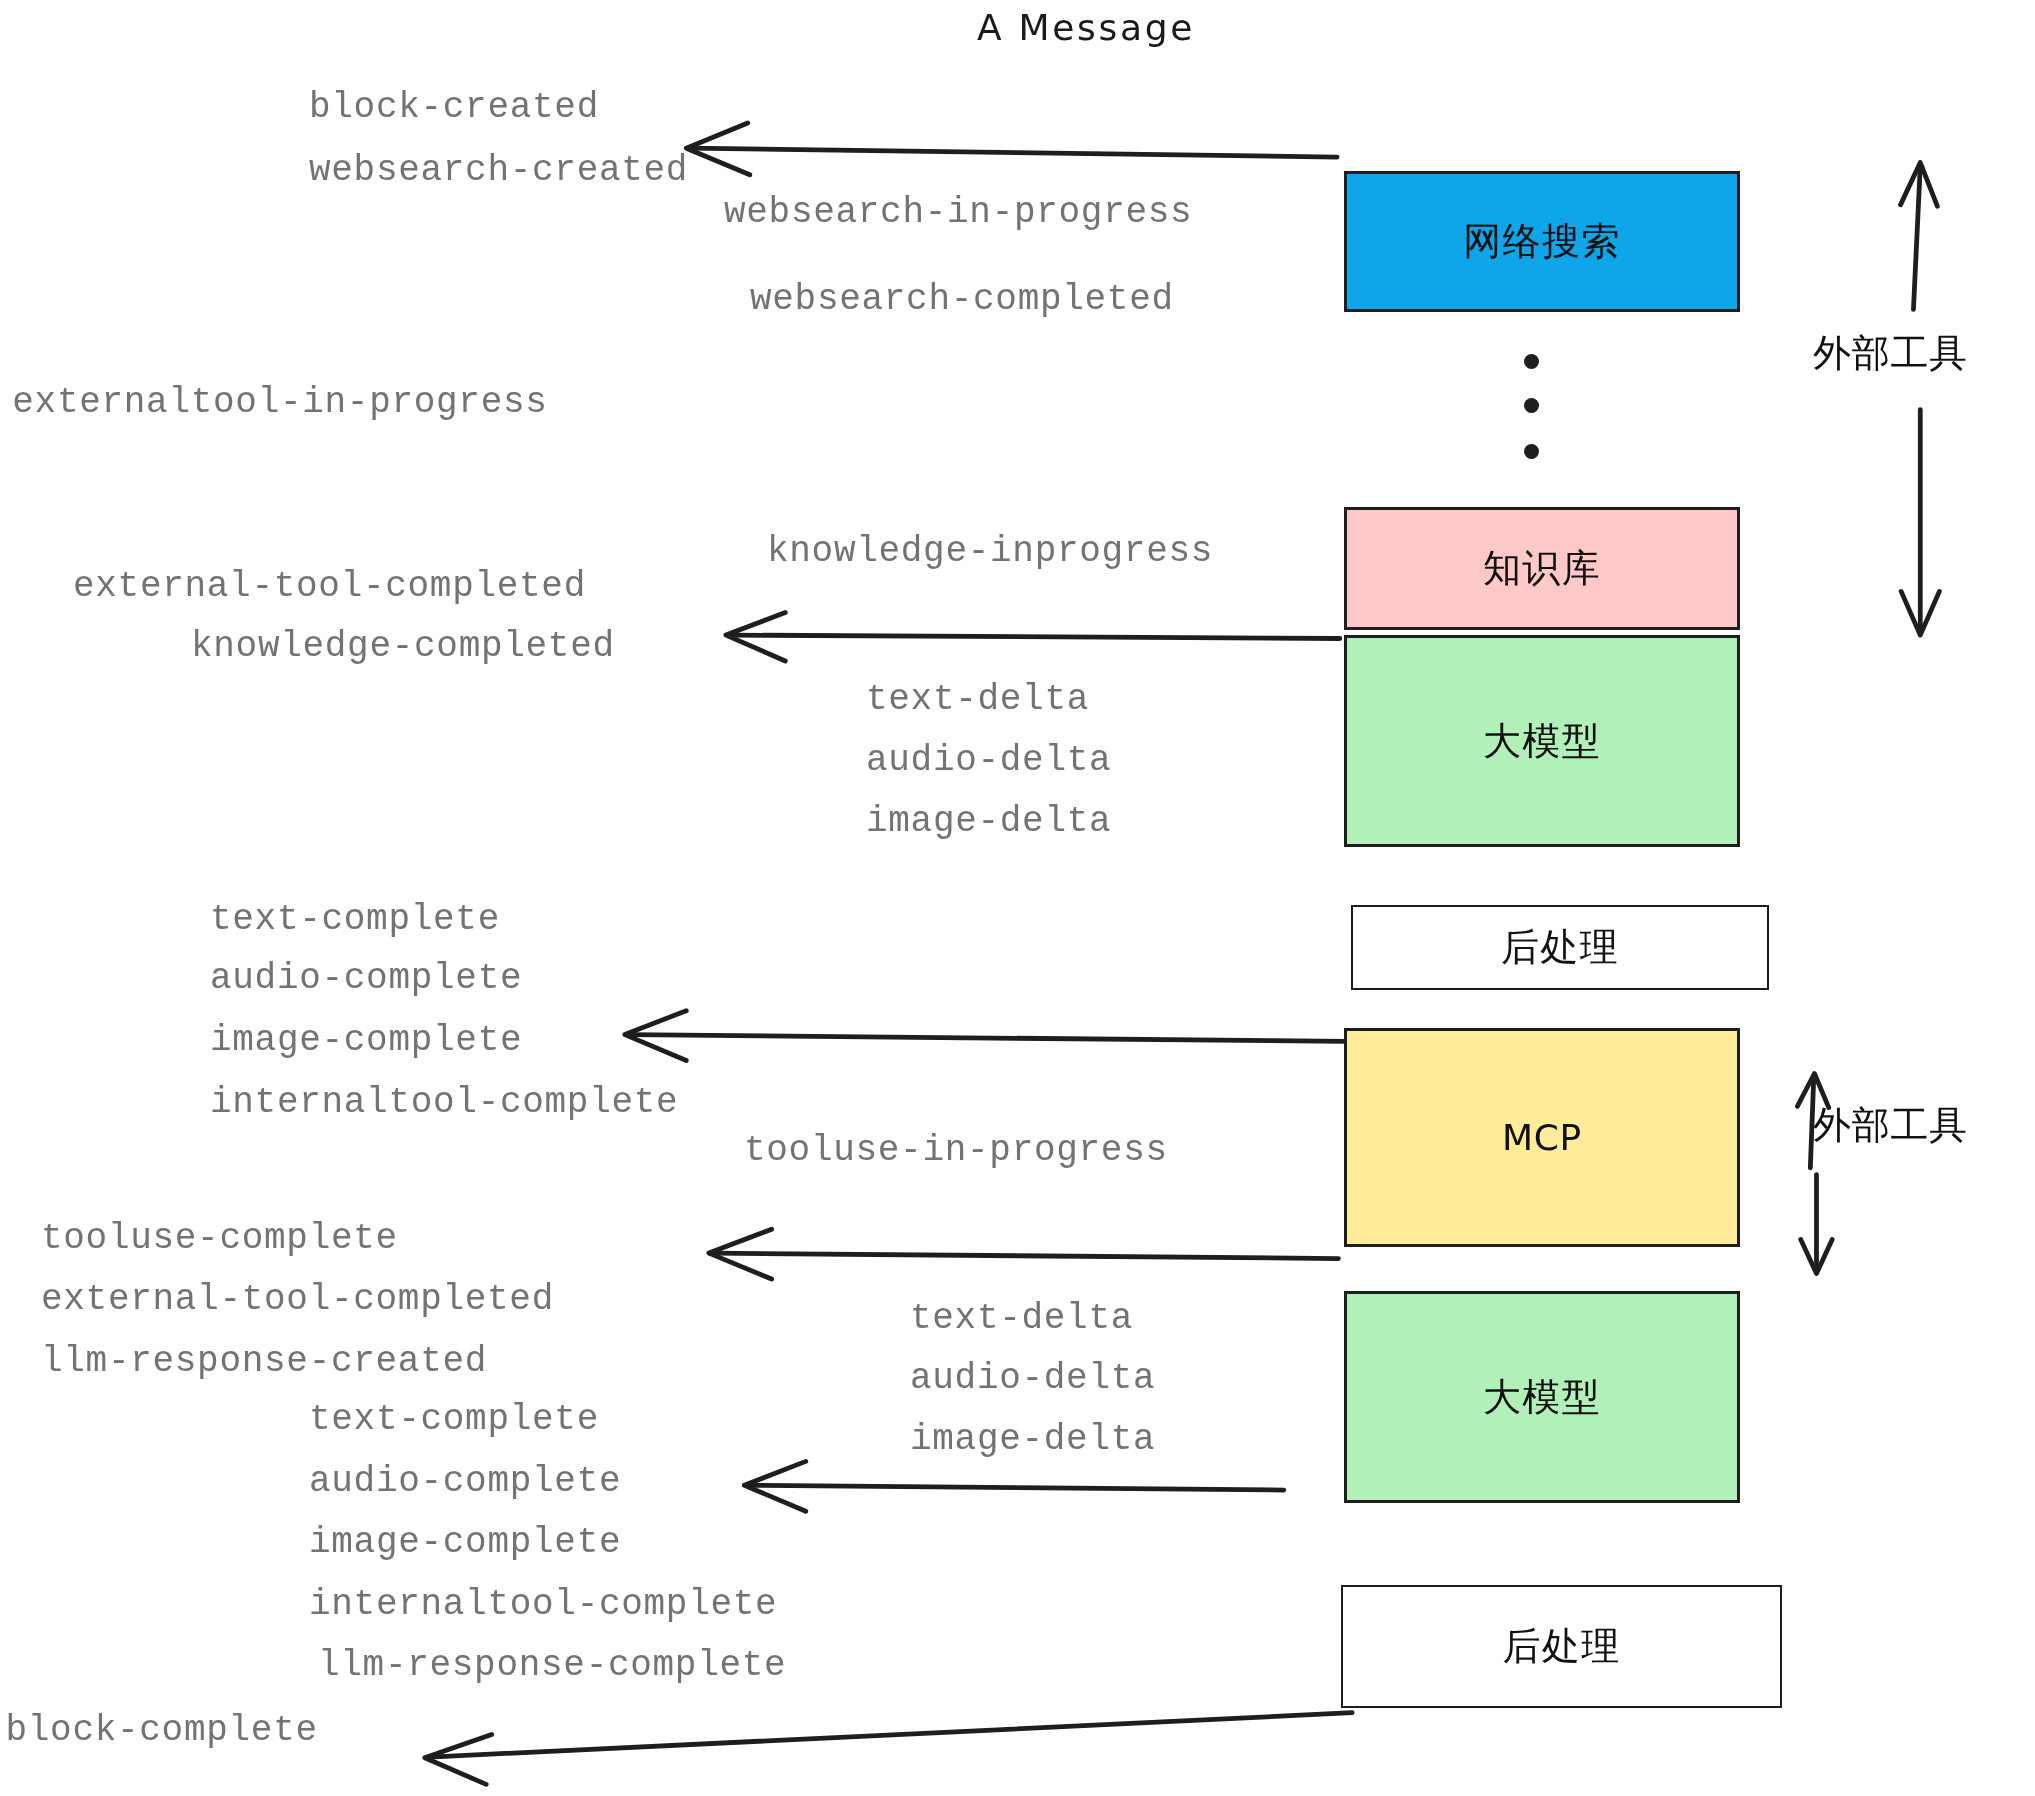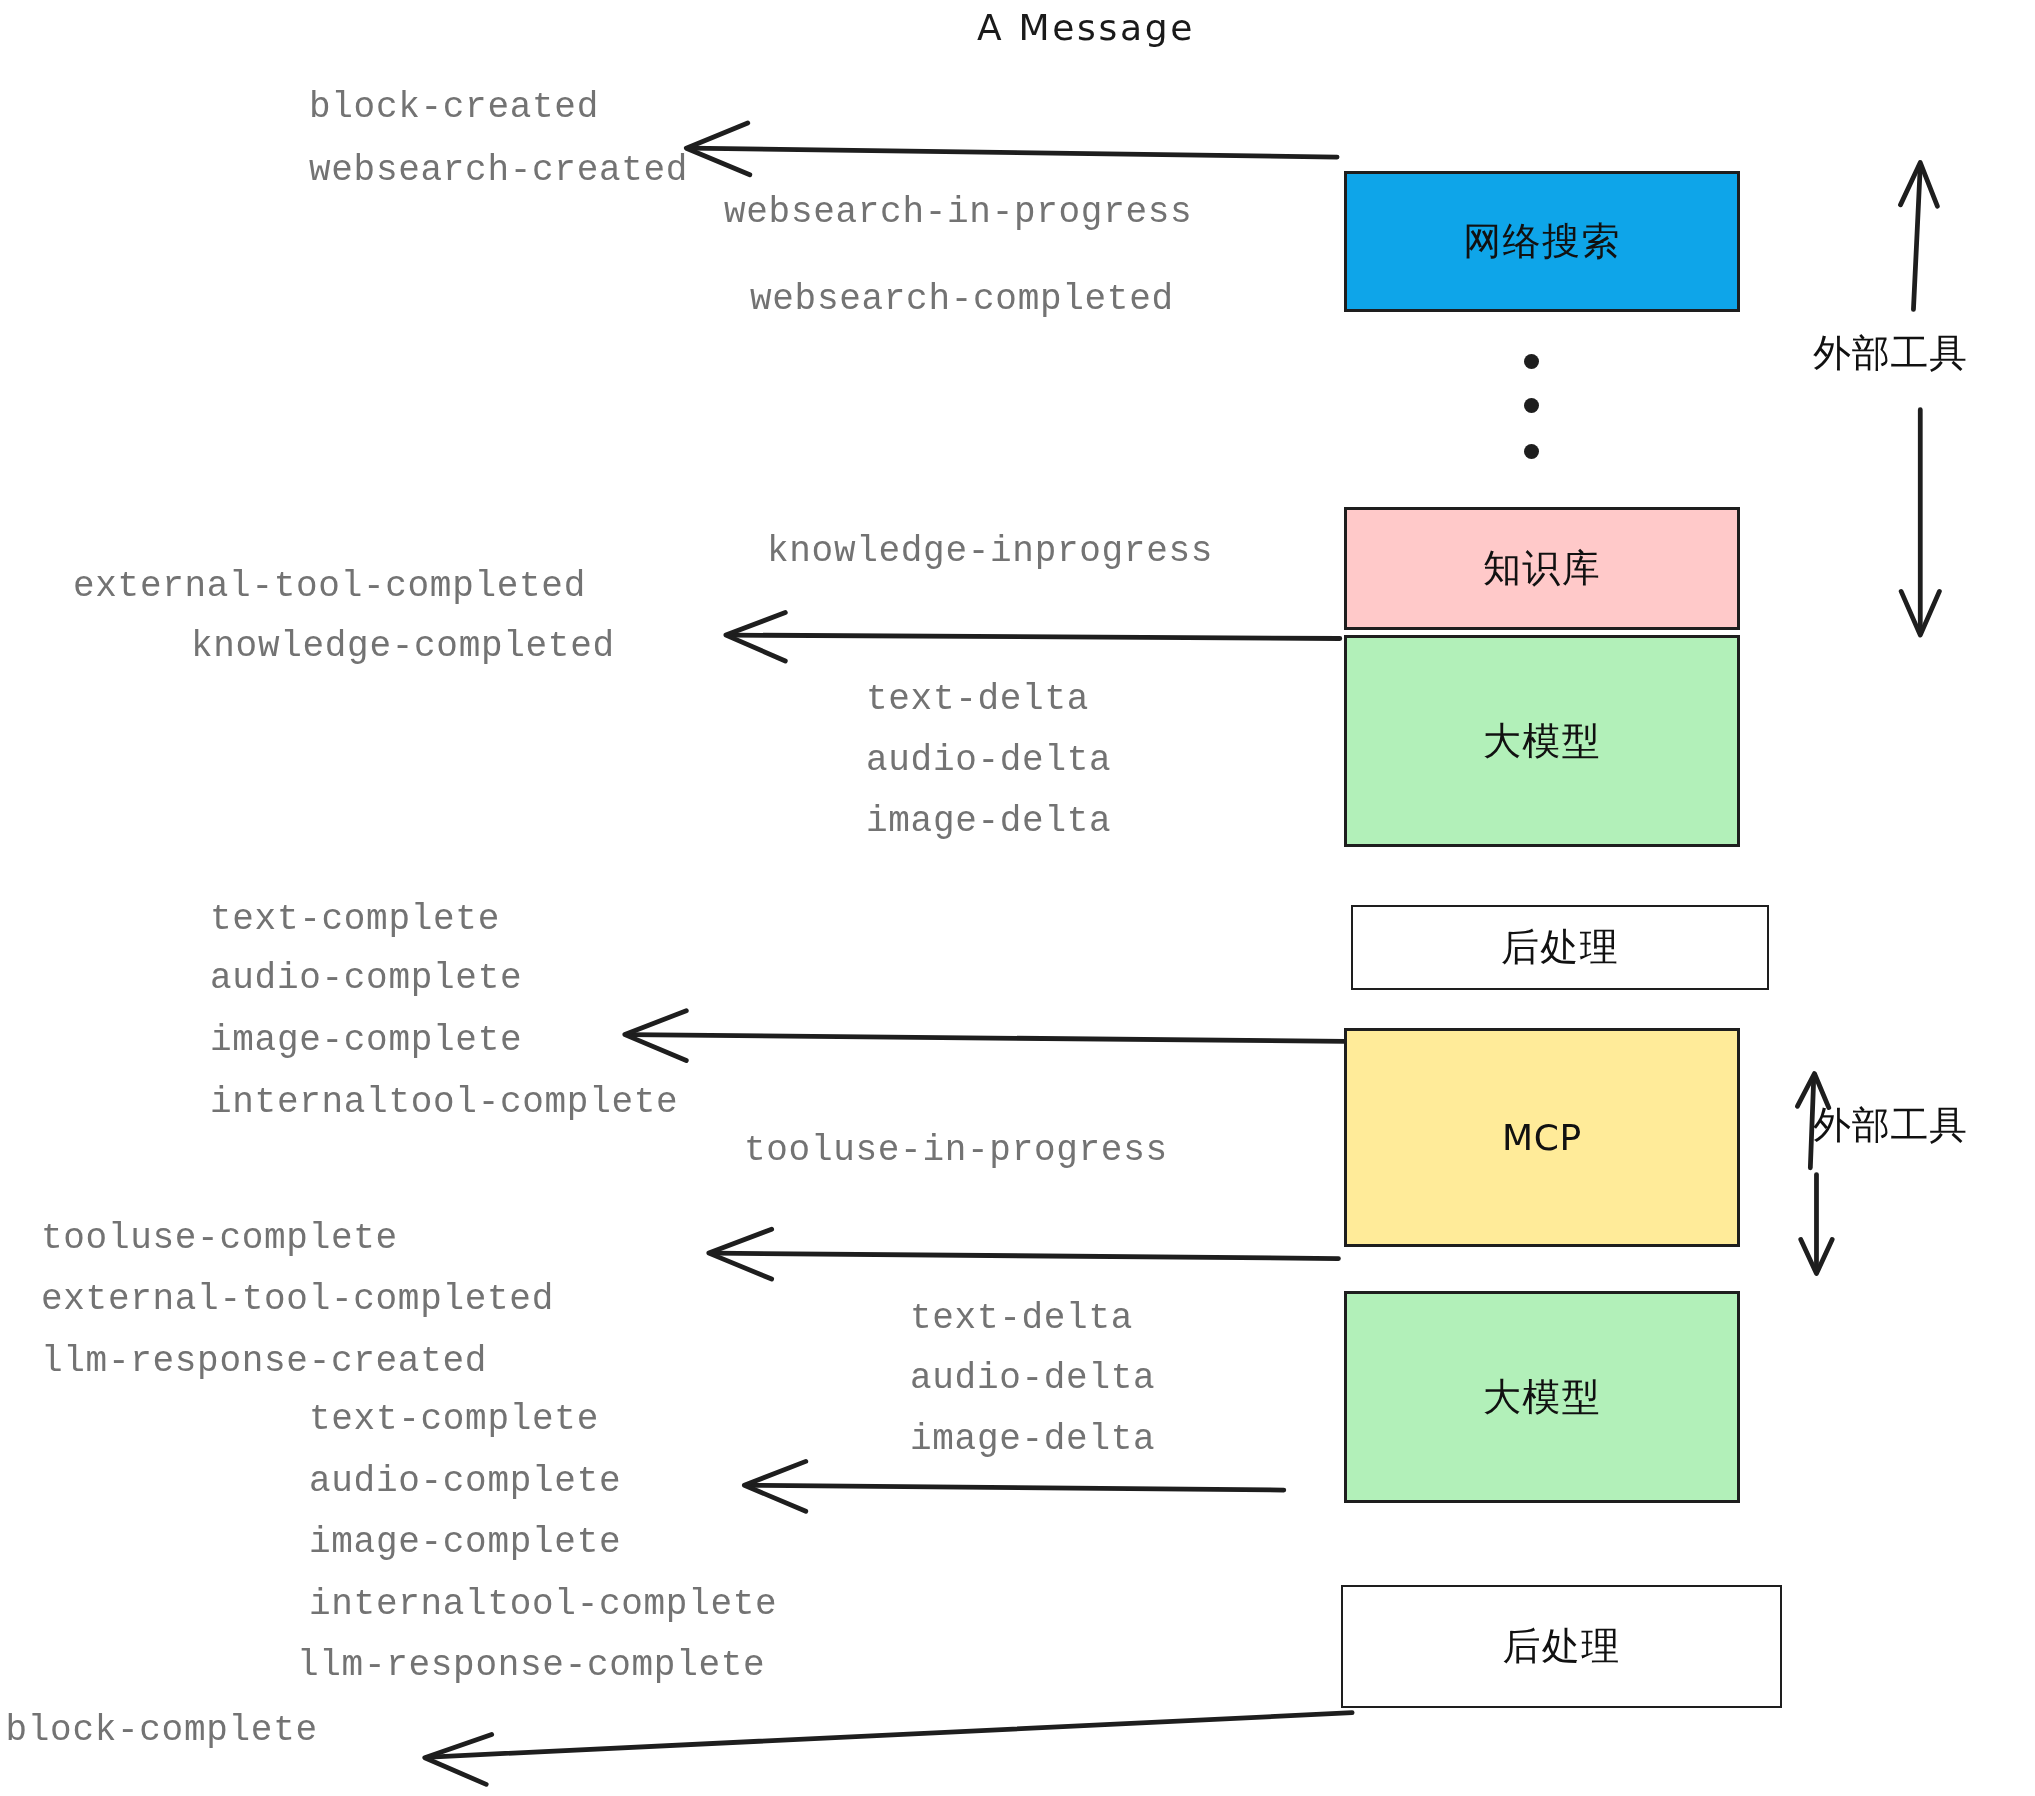--- a/index.html
+++ b/index.html
@@ -114,20 +114,21 @@
       <path d="M2632 1620 L2657 1572 L2678 1622"></path>
       <path d="M2660 1720 L2660 1860"></path>
       <path d="M2637 1815 L2660 1865 L2683 1815"></path>
     </g>
   </svg>
 
   <div class="evt" style="left:309px;top:87px;">block-created</div>
   <div class="evt" style="left:309px;top:150px;">websearch-created</div>
   <div class="evt" style="left:724px;top:192px;">websearch-in-progress</div>
   <div class="evt" style="left:750px;top:279px;">websearch-completed</div>
+  <div class="evt" style="left:12.3px;top:382px;">externaltool-in-progress</div>
   <div class="evt" style="left:767px;top:531px;">knowledge-inprogress</div>
   <div class="evt" style="left:73px;top:566px;">external-tool-completed</div>
   <div class="evt" style="left:191px;top:626px;">knowledge-completed</div>
   <div class="evt" style="left:866px;top:679px;">text-delta</div>
   <div class="evt" style="left:866px;top:740px;">audio-delta</div>
   <div class="evt" style="left:866px;top:801px;">image-delta</div>
   <div class="evt" style="left:210px;top:899px;">text-complete</div>
   <div class="evt" style="left:210px;top:958px;">audio-complete</div>
   <div class="evt" style="left:210px;top:1020px;">image-complete</div>
   <div class="evt" style="left:210px;top:1082px;">internaltool-complete</div>
@@ -135,21 +136,21 @@
   <div class="evt" style="left:41px;top:1218px;">tooluse-complete</div>
   <div class="evt" style="left:41px;top:1279px;">external-tool-completed</div>
   <div class="evt" style="left:910px;top:1298px;">text-delta</div>
   <div class="evt" style="left:41px;top:1341px;">llm-response-created</div>
   <div class="evt" style="left:910px;top:1358px;">audio-delta</div>
   <div class="evt" style="left:309px;top:1399px;">text-complete</div>
   <div class="evt" style="left:910px;top:1419px;">image-delta</div>
   <div class="evt" style="left:309px;top:1461px;">audio-complete</div>
   <div class="evt" style="left:309px;top:1522px;">image-complete</div>
   <div class="evt" style="left:309px;top:1584px;">internaltool-complete</div>
-  <div class="evt" style="left:297px;top:1645px;">llm-response-complete</div>
+  <div class="evt" style="left:318px;top:1645px;">llm-response-complete</div>
   <div class="evt" style="left:5.5px;top:1710px;">block-complete</div>
 
   <div class="node" style="left:1344px;top:171px;width:396px;height:141px;background:#0ea5e9;">网络搜索</div>
 
   <div class="node" style="left:1344px;top:507px;width:396px;height:123px;background:#FFC9C9;">知识库</div>
 
   <div class="node" style="left:1344px;top:635px;width:396px;height:212px;background:#B2F0B9;">大模型</div>
 
   <div class="node" style="left:1351px;top:905px;width:418px;height:85px;background:#FFFFFF;border-width:2.7px;">后处理</div>
 

